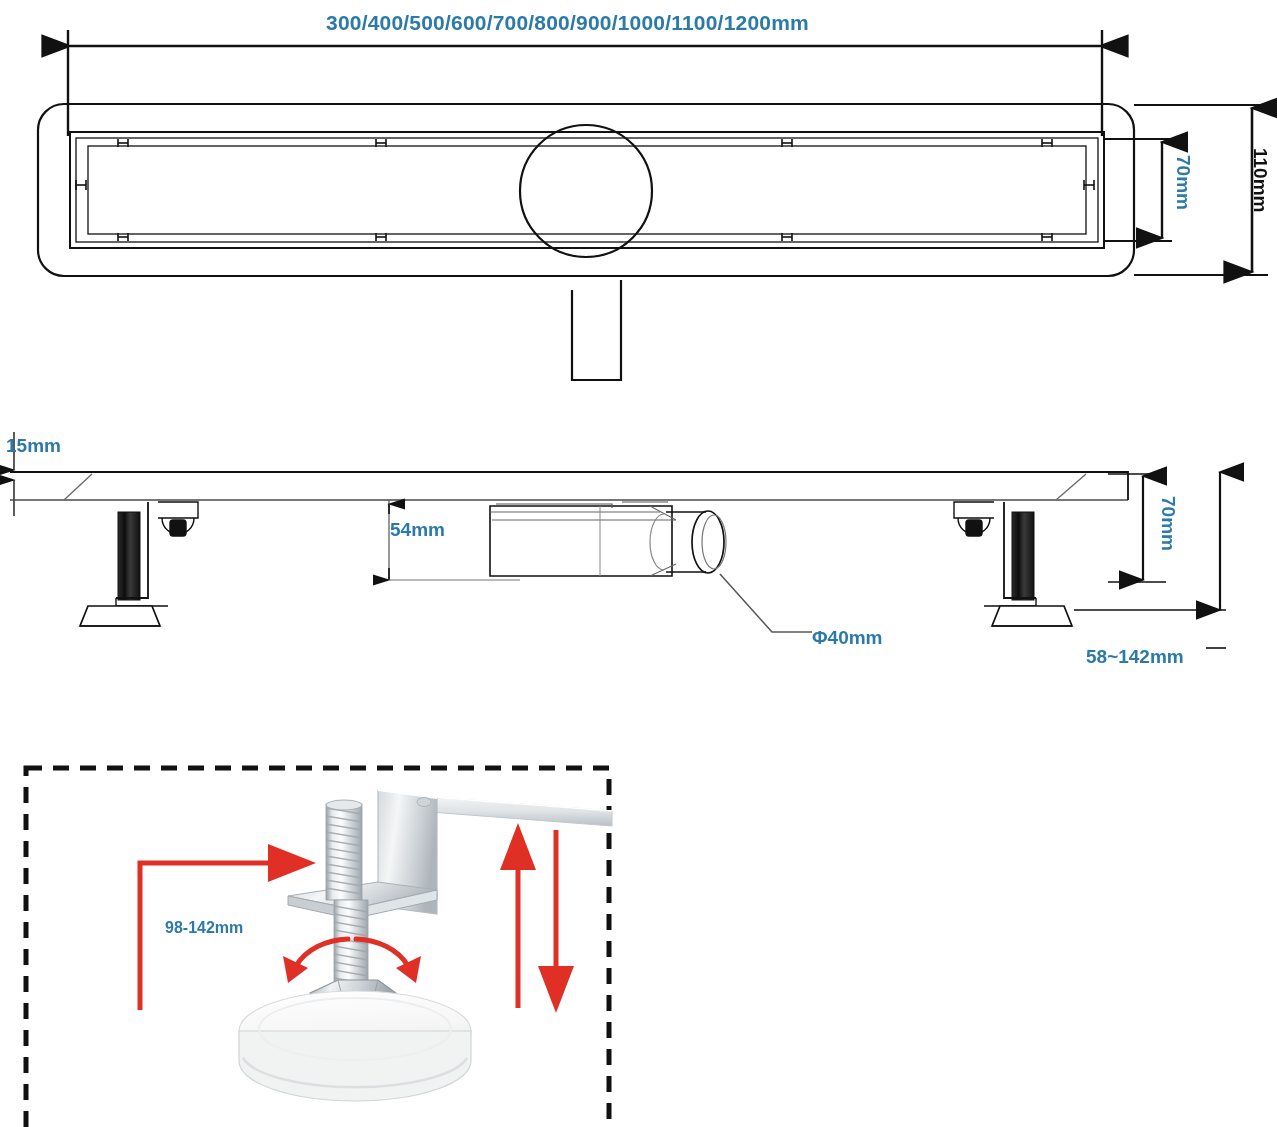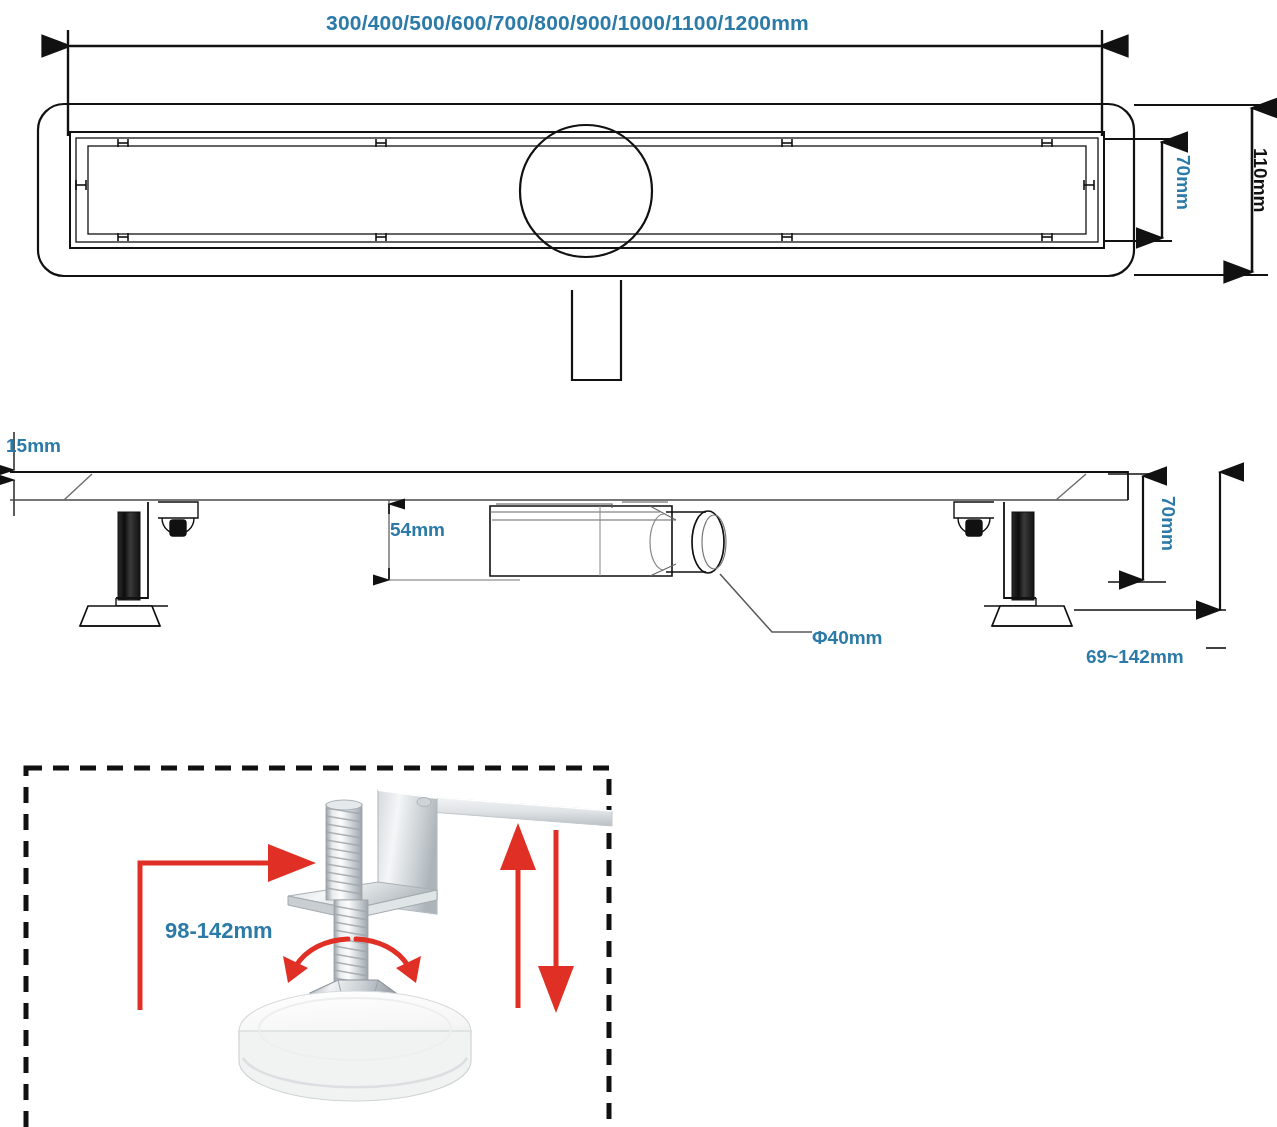--- a/index.html
+++ b/index.html
@@ -325,17 +325,17 @@
   <div class="lbl lbl-black dim-md rot90" style="left:1270px; top:140px;">110mm</div>
 
   <div class="lbl lbl-blue dim-md" style="left:6px; top:400px;margin-top:28px;">15mm</div>
 
   <div class="lbl lbl-blue dim-md" style="left:362px; top:512px;margin-left:28px;">54mm</div>
 
   <div class="lbl lbl-blue dim-md" style="left:812px; top:620px;">Φ40mm</div>
 
   <div class="lbl lbl-blue dim-md rot90" style="left:1178px; top:488px;">70mm</div>
 
-  <div class="lbl lbl-blue dim-md" style="left:1086px; top:639px;">69~142mm</div>
-
-  <div class="lbl lbl-blue" style="left:165px; top:912px; font-size:22px;">98-142mm</div>
+  <div class="lbl lbl-blue dim-md" style="left:1086px; top:639px;">58~142mm</div>
+
+  <div class="lbl lbl-blue" style="left:165px; top:912px; font-size:16px;">98-142mm</div>
 
 </div>
 
 </body></html>

